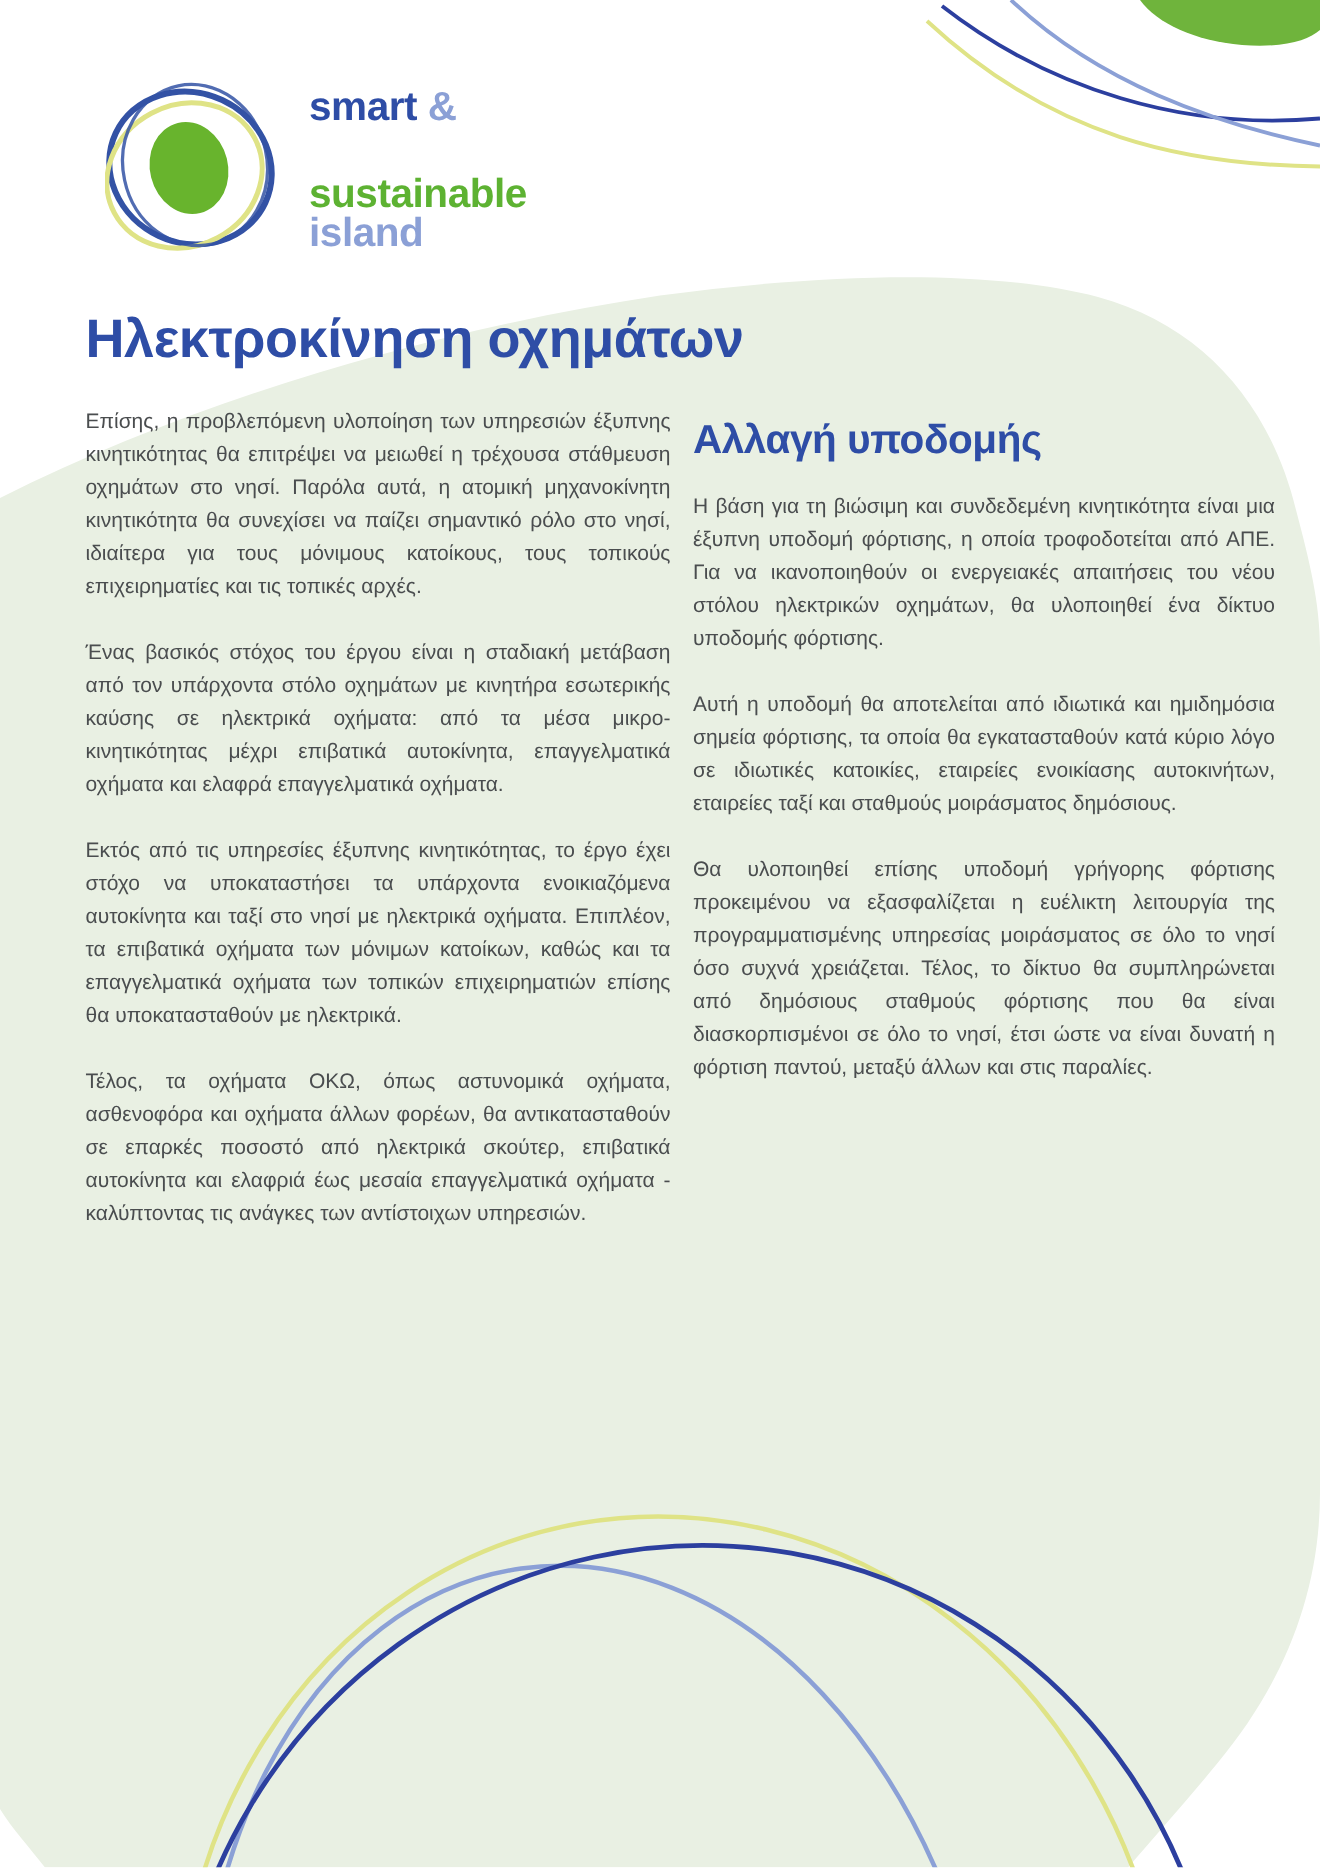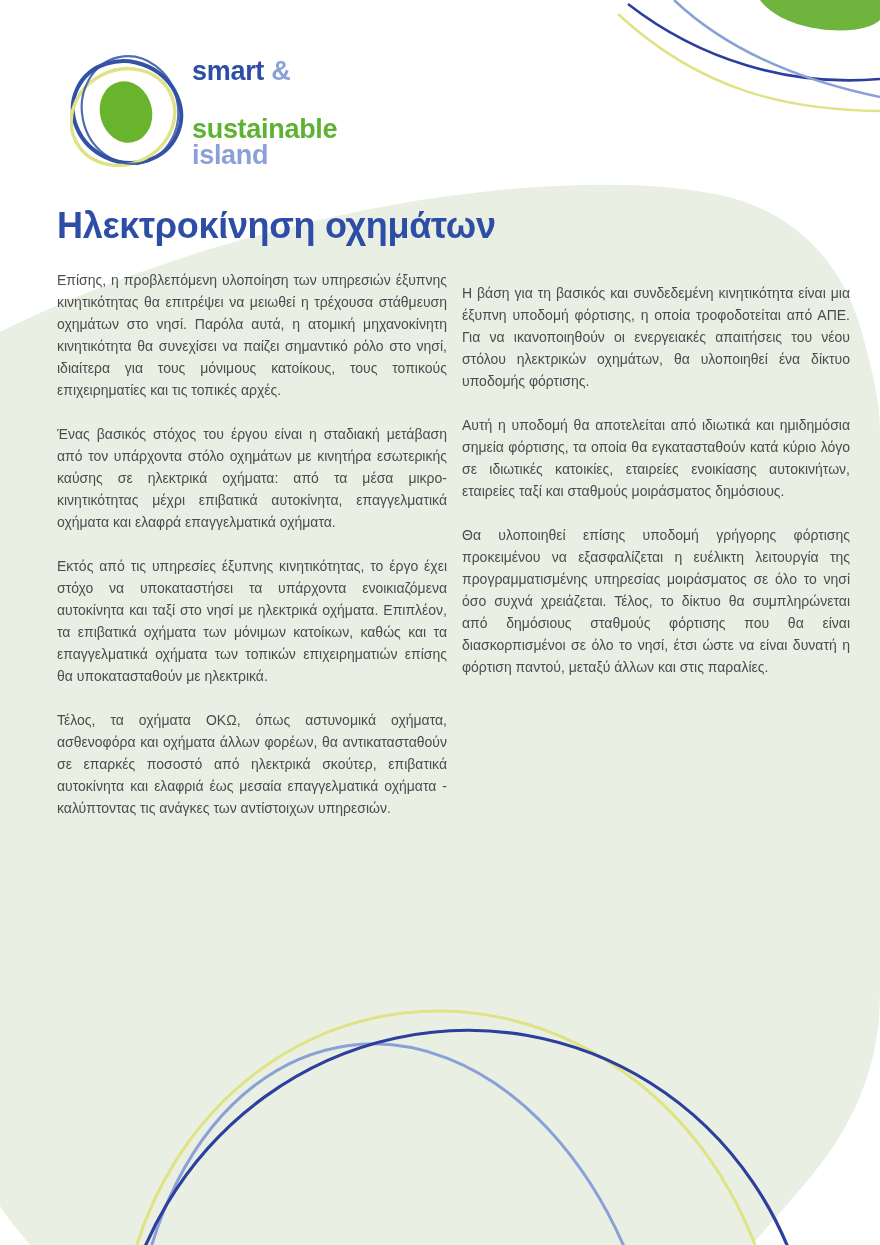--- a/index.html
+++ b/index.html
@@ -16,21 +16,21 @@
   body{font-family:"Liberation Sans", sans-serif;}
   .page{
     position:relative;
     width:880px;height:1245px;
     background:#ffffff;
     overflow:hidden;
   }
   .bg-svg{position:absolute;left:0;top:0;z-index:0;}
   .content{position:absolute;left:0;top:0;width:100%;height:100%;z-index:1;}
 
-  .logo{position:absolute;left:70px;top:52px;display:flex;align-items:center;gap:4px;}
+  .logo{position:absolute;left:70px;top:52px;display:flex;align-items:center;gap:18px;}
   .logo-text{display:flex;flex-direction:column;line-height:26px;font-size:27px;letter-spacing:-0.3px;}
   .logo-line1 .smart{font-weight:bold;color:var(--heading-blue);}
   .logo-line1 .amp{font-weight:bold;color:var(--periwinkle);}
   .logo-line2{font-weight:bold;color:#5db232;margin-top:32px;}
   .logo-line3{color:var(--periwinkle);font-weight:bold;}
 
   .h1{
     position:absolute;left:57px;top:205px;width:460px;
     font-size:36px;font-weight:bold;color:var(--heading-blue);letter-spacing:-0.3px;
   }
@@ -92,19 +92,20 @@
     <h1 class="h1">Ηλεκτροκίνηση οχημάτων</h1>
 
     <div class="col col-left">
       <p>Επίσης, η προβλεπόμενη υλοποίηση των υπηρεσιών έξυπνης κινητικότητας θα επιτρέψει να μειωθεί η τρέχουσα στάθμευση οχημάτων στο νησί. Παρόλα αυτά, η ατομική μηχανοκίνητη κινητικότητα θα συνεχίσει να παίζει σημαντικό ρόλο στο νησί, ιδιαίτερα για τους μόνιμους κατοίκους, τους τοπικούς επιχειρηματίες και τις τοπικές αρχές.</p>
       <p>Ένας βασικός στόχος του έργου είναι η σταδιακή μετάβαση από τον υπάρχοντα στόλο οχημάτων με κινητήρα εσωτερικής καύσης σε ηλεκτρικά οχήματα: από τα μέσα μικρο-κινητικότητας μέχρι επιβατικά αυτοκίνητα, επαγγελματικά οχήματα και ελαφρά επαγγελματικά οχήματα.</p>
       <p>Εκτός από τις υπηρεσίες έξυπνης κινητικότητας, το έργο έχει στόχο να υποκαταστήσει τα υπάρχοντα ενοικιαζόμενα αυτοκίνητα και ταξί στο νησί με ηλεκτρικά οχήματα. Επιπλέον, τα επιβατικά οχήματα των μόνιμων κατοίκων, καθώς και τα επαγγελματικά οχήματα των τοπικών επιχειρηματιών επίσης θα υποκατασταθούν με ηλεκτρικά.</p>
       <p>Τέλος, τα οχήματα ΟΚΩ, όπως αστυνομικά οχήματα, ασθενοφόρα και οχήματα άλλων φορέων, θα αντικατασταθούν σε επαρκές ποσοστό από ηλεκτρικά σκούτερ, επιβατικά αυτοκίνητα και ελαφριά έως μεσαία επαγγελματικά οχήματα - καλύπτοντας τις ανάγκες των αντίστοιχων υπηρεσιών.</p>
     </div>
 
     <div class="col col-right">
-      <p>Η βάση για τη βασικός και συνδεδεμένη κινητικότητα είναι μια έξυπνη υποδομή φόρτισης, η οποία τροφοδοτείται από ΑΠΕ. Για να ικανοποιηθούν οι ενεργειακές απαιτήσεις του νέου στόλου ηλεκτρικών οχημάτων, θα υλοποιηθεί ένα δίκτυο υποδομής φόρτισης.</p>
+      <div class="h2">Αλλαγή υποδομής</div>
+      <p>Η βάση για τη βιώσιμη και συνδεδεμένη κινητικότητα είναι μια έξυπνη υποδομή φόρτισης, η οποία τροφοδοτείται από ΑΠΕ. Για να ικανοποιηθούν οι ενεργειακές απαιτήσεις του νέου στόλου ηλεκτρικών οχημάτων, θα υλοποιηθεί ένα δίκτυο υποδομής φόρτισης.</p>
       <p>Αυτή η υποδομή θα αποτελείται από ιδιωτικά και ημιδημόσια σημεία φόρτισης, τα οποία θα εγκατασταθούν κατά κύριο λόγο σε ιδιωτικές κατοικίες, εταιρείες ενοικίασης αυτοκινήτων, εταιρείες ταξί και σταθμούς μοιράσματος δημόσιους.</p>
       <p>Θα υλοποιηθεί επίσης υποδομή γρήγορης φόρτισης προκειμένου να εξασφαλίζεται η ευέλικτη λειτουργία της προγραμματισμένης υπηρεσίας μοιράσματος σε όλο το νησί όσο συχνά χρειάζεται. Τέλος, το δίκτυο θα συμπληρώνεται από δημόσιους σταθμούς φόρτισης που θα είναι διασκορπισμένοι σε όλο το νησί, έτσι ώστε να είναι δυνατή η φόρτιση παντού, μεταξύ άλλων και στις παραλίες.</p>
     </div>
 
   </div>
 </div>
 
 </body></html>

